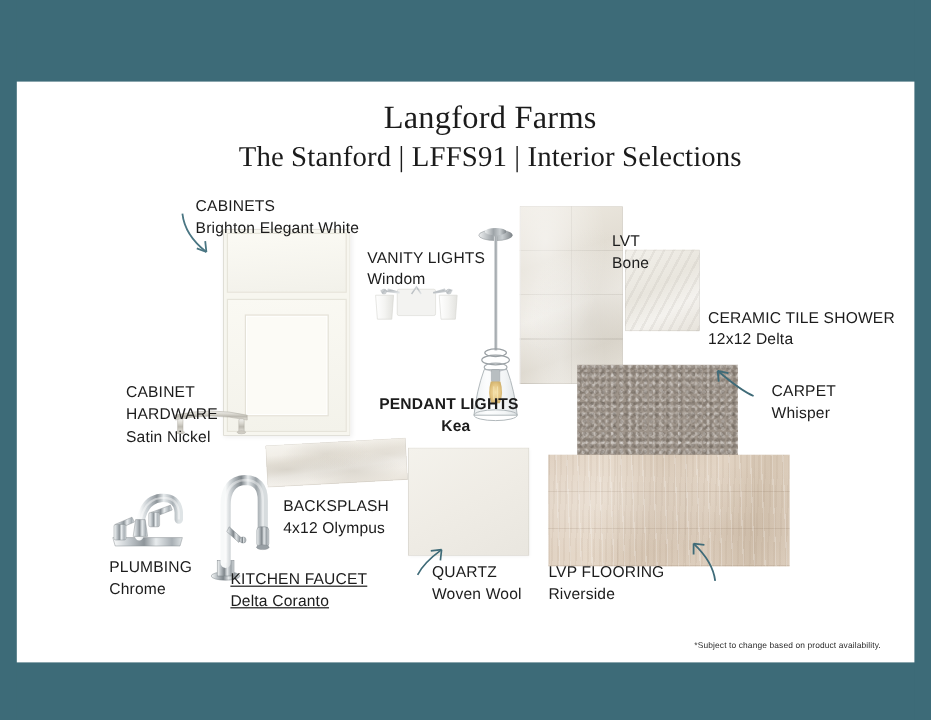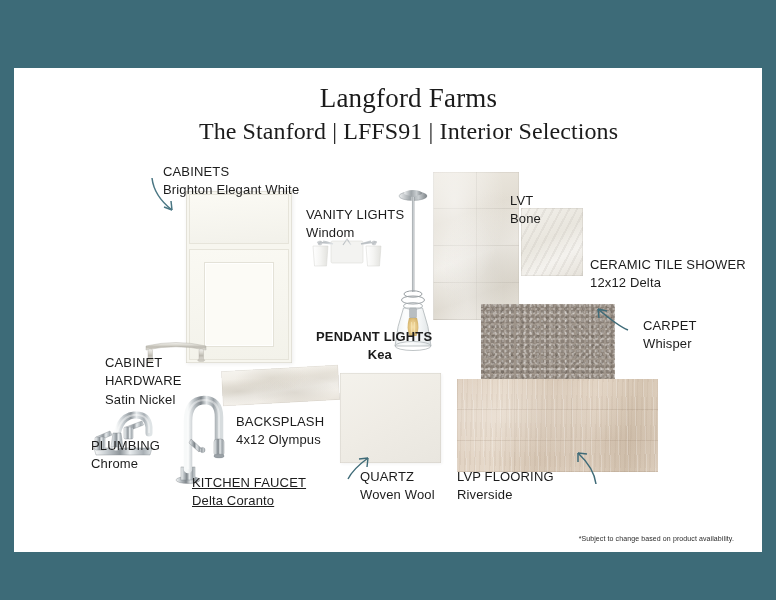--- a/index.html
+++ b/index.html
@@ -380,21 +380,21 @@
   <svg class="arrow" id="arrow-quartz" viewBox="0 0 26 26">
     <path d="M3 24 Q8 14 23 3" fill="none" stroke="#3f6b78" stroke-width="1.4"></path>
     <path d="M23 3 L14 4 M23 3 L22 12" fill="none" stroke="#3f6b78" stroke-width="1.4"></path>
   </svg>
 
   <div class="label" style="left:163px; top:163px;">
     <span class="cat">CABINETS</span>
     <span class="val">Brighton Elegant White</span>
   </div>
 
-  <div class="label" style="left:105px; top:318px;margin-top:36px;">
+  <div class="label" style="left:105px; top:318px;">
     <span class="cat">CABINET</span>
     <span class="cat">HARDWARE</span>
     <span class="val">Satin Nickel</span>
   </div>
 
   <div class="label" style="left:306px; top:206px;">
     <span class="cat">VANITY LIGHTS</span>
     <span class="val">Windom</span>
   </div>
 
@@ -426,21 +426,21 @@
   <div class="label" style="left:360px; top:468px;">
     <span class="cat">QUARTZ</span>
     <span class="val">Woven Wool</span>
   </div>
 
   <div class="label" style="left:457px; top:468px;">
     <span class="cat">LVP FLOORING</span>
     <span class="val">Riverside</span>
   </div>
 
-  <div class="label" style="left:91px; top:437px;">
+  <div class="label" style="left:91px; top:464px;">
     <span class="cat">PLUMBING</span>
     <span class="val">Chrome</span>
   </div>
 
   <div class="label" style="left:192px; top:474px;text-decoration:underline;">
     <span class="cat">KITCHEN FAUCET</span>
     <span class="val">Delta Coranto</span>
   </div>
 
   <div id="footnote">*Subject to change based on product availability.</div>

